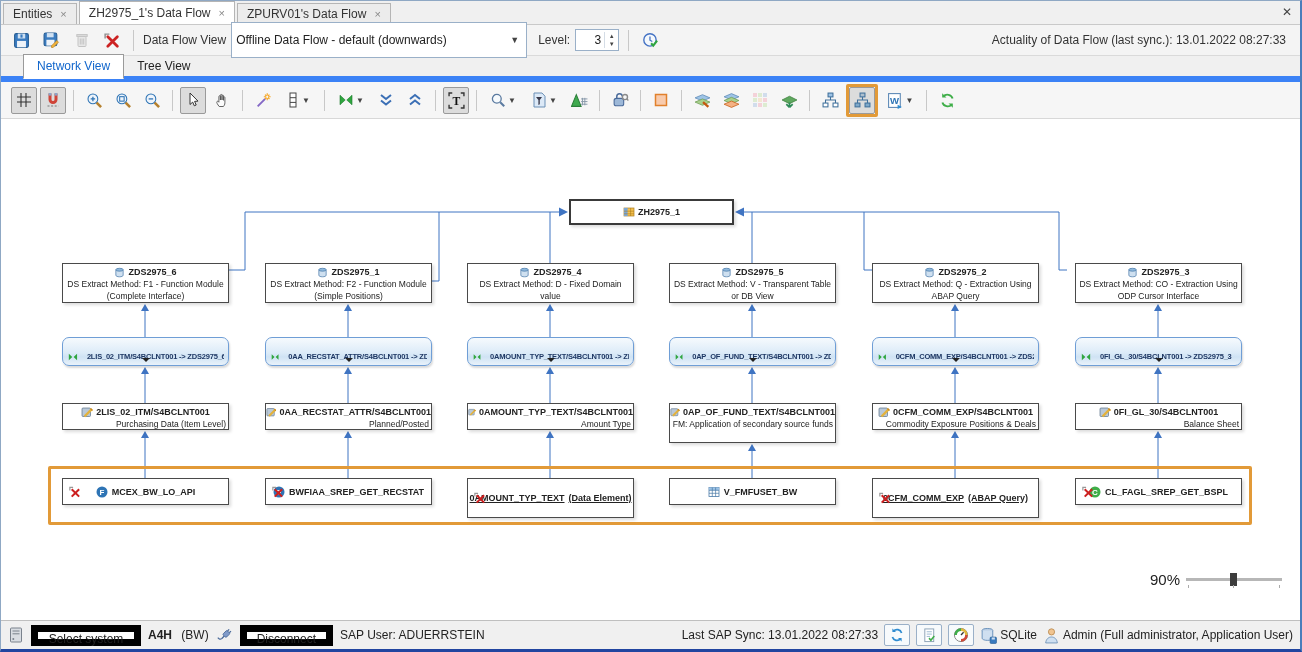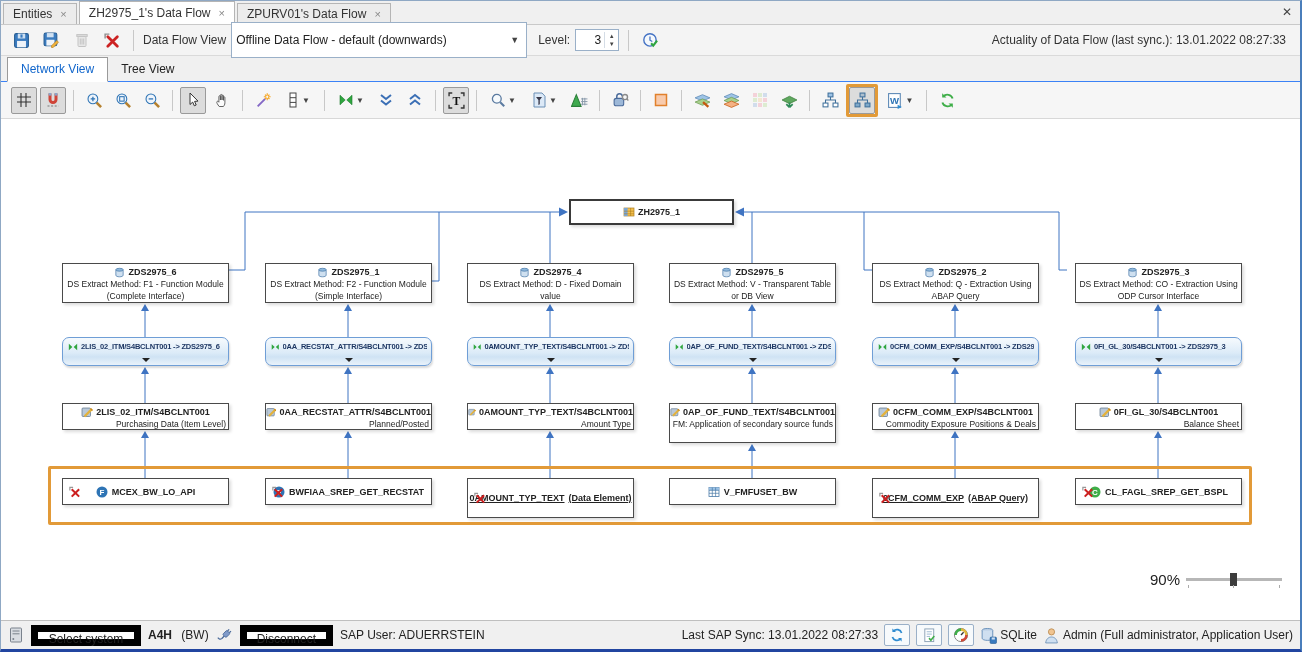--- a/index.html
+++ b/index.html
@@ -25,21 +25,21 @@
   .lbl { color:#333; white-space:nowrap; }
   .combo { width:296px; height:36px; background:#fff; border:1px solid #9ab0c8; display:flex; align-items:center; padding:0 4px; position:relative; }
   .combo .cval { flex:1; white-space:nowrap; overflow:hidden; }
   .combo .carrow { width:15px; height:18px; display:flex; align-items:center; justify-content:center; color:#444; font-size:9px; }
   .spin { width:44px; height:22px; background:#fff; border:1px solid #9ab0c8; display:flex; align-items:center; }
   .spin .sval { flex:1; text-align:right; padding-right:3px; }
   .spin .sarr { width:14px; display:flex; flex-direction:column; align-items:center; border-left:1px solid #d5dde6; font-size:6px; color:#444; line-height:8px; }
   .actuality { margin-left:auto; color:#333; padding-right:6px; white-space:nowrap; }
 
   
-  .viewtabs { height:26px; background:#f0f0f0; display:flex; align-items:flex-end; padding-left:6px; border-bottom:1px solid #3b82f6; }
+  .viewtabs { height:26px; background:#f0f0f0; display:flex; align-items:center; padding-left:22px; border-bottom:6px solid #3b82f6; }
   .vtab { padding:4px 13px 5px; color:#222; }
   .vtab.active { background:#fff; border:1px solid #9a9a9a; border-bottom:1px solid #fff; margin-bottom:-1px; color:#1166cc; }
 
   
   .gtb { height:37px; background:#f6f6f6; display:flex; align-items:center; padding:0 10px; gap:3px; border-bottom:1px solid #d8d8d8; }
   .gib { width:26px; height:27px; display:flex; align-items:center; justify-content:center; border:1px solid transparent; border-radius:2px; }
   .gib.pressed { background:#dcdcdc; border-color:#9a9a9a; }
   .gib.dd { width:38px; gap:2px; }
   .ddarr { font-size:8px; color:#444; }
   .hlring { border:3px solid #e29a38; border-radius:2px; padding:0; display:flex; }
@@ -55,21 +55,21 @@
   .root { left:568px; top:80px; width:165px; height:26px; border:2px solid #3a3a3a; padding-top:5px; }
   .row-e { top:144px; height:40px; }
   .row-d { top:284px; height:27px;text-align:right; }
   .row-d.tall { height:40px; }
   .row-s { top:359px; height:27px; }
   .row-s.tall { height:40px; }
   .c1{left:61px}.c2{left:264px}.c3{left:466px}.c4{left:668px}.c5{left:871px}.c6{left:1074px}
 
   .tbar { position:absolute; top:218px; width:167px; height:29px; border:1px solid #6f9ed6; border-radius:7px;
           background:linear-gradient(#f6fafd, #dcebf8 55%, #cfe3f4 70%, #e9f2fa); box-shadow:1px 2px 2px rgba(0,0,0,.15);
-          display:flex; align-items:flex-start; padding:4px 4px 0 5px; gap:3px; z-index:1; }
+          display:flex; align-items:flex-start; padding:14px 4px 0 5px; gap:9px; z-index:1; }
   .tbar .tl { font-size:7.5px; font-weight:bold; color:#1f3864; letter-spacing:-.2px; white-space:nowrap; overflow:hidden; }
   .tbar .caret { position:absolute; bottom:3px; left:50%; margin-left:-4px; width:0; height:0;
                  border-left:4px solid transparent; border-right:4px solid transparent; border-top:4px solid #222; }
 
   .src { display:flex; align-items:center; justify-content:center; padding-top:0; }
   .src .miss { position:absolute; left:5px; top:50%; transform:translateY(-50%); display:flex; }
   .src .scontent { display:flex; align-items:center; justify-content:center; gap:4px; font-weight:bold; font-size:9px; }
   .src .scol { display:flex; flex-direction:row; line-height:13px;text-decoration:underline; }
 
   .hlrect { position:absolute; left:47px; top:347px; width:1204px; height:59px; border:3px solid #e29a38; border-radius:2px; z-index:0; }
@@ -447,21 +447,21 @@
         <div class="ndesc">DS Extract Method: F1 - Function Module (Complete Interface)</div>
       </div>
     <div class="node row-e c2">
         <div class="nname">
           <svg width="11" height="11" viewBox="0 0 12 12">
             <path d="M2 3v6c0 1 1.8 1.7 4 1.7s4-.7 4-1.7V3" fill="#cfe0f0" stroke="#4a7aa8" stroke-width=".8"></path>
             <ellipse cx="6" cy="3" rx="4" ry="1.6" fill="#8fb8dc" stroke="#4a7aa8" stroke-width=".8"></ellipse>
           </svg>
           <span>ZDS2975_1</span>
         </div>
-        <div class="ndesc">DS Extract Method: F2 - Function Module (Simple Interface)</div>
+        <div class="ndesc">DS Extract Method: F2 - Function Module (Simple Positions)</div>
       </div>
     <div class="node row-e c3">
         <div class="nname">
           <svg width="11" height="11" viewBox="0 0 12 12">
             <path d="M2 3v6c0 1 1.8 1.7 4 1.7s4-.7 4-1.7V3" fill="#cfe0f0" stroke="#4a7aa8" stroke-width=".8"></path>
             <ellipse cx="6" cy="3" rx="4" ry="1.6" fill="#8fb8dc" stroke="#4a7aa8" stroke-width=".8"></ellipse>
           </svg>
           <span>ZDS2975_4</span>
         </div>
         <div class="ndesc">DS Extract Method: D - Fixed Domain value</div>

